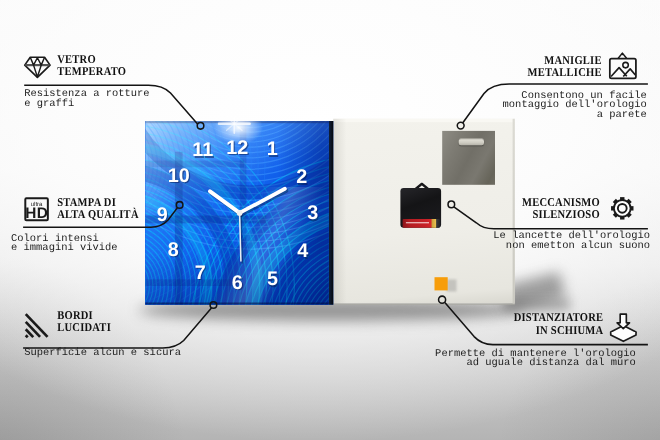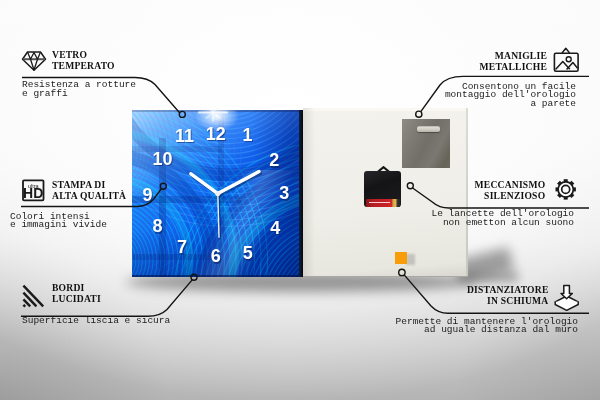--- a/index.html
+++ b/index.html
@@ -257,27 +257,27 @@
     <div class="abs" id="edge"></div>
   </div>
 
   <div class="title" style="left:52px;top:49.2px;">VETRO<br>TEMPERATO</div>
   <div class="desc" style="left:22px;top:81.2px;">Resistenza a rotture<br>e graffi</div>
 
   <div class="title" style="left:52px;top:179.4px;">STAMPA DI<br>ALTA QUALITÀ</div>
   <div class="desc" style="left:10px;top:212.7px;">Colori intensi<br>e immagini vivide</div>
 
   <div class="title" style="left:52px;top:282.2px;">BORDI<br>LUCIDATI</div>
-  <div class="desc" style="left:22px;top:317.2px;">Superficie liscia e sicura</div>
+  <div class="desc" style="left:22px;top:317.2px;">Superficie alcun e sicura</div>
 
   <div class="title right" style="right:53px;top:49.5px;">MANIGLIE<br>METALLICHE</div>
-  <div class="desc right" style="right:24px;top:82.5px;">Consentono un facile<br>montaggio dell'orologio<br>a parete</div>
+  <div class="desc right" style="right:12px;top:82.5px;">Consentono un facile<br>montaggio dell'orologio<br>a parete</div>
 
   <div class="title right" style="right:54.7px;top:179px;">MECCANISMO<br>SILENZIOSO</div>
-  <div class="desc right" style="right:26px;top:210.3px;text-align:right;">Le lancette dell'orologio<br>non emetton alcun suono</div>
+  <div class="desc right" style="right:9px;top:210.3px;text-align:right;">Le lancette dell'orologio<br>non emetton alcun suono</div>
 
   <div class="title right" style="right:51.5px;top:284.2px;">DISTANZIATORE<br>IN SCHIUMA</div>
   <div class="desc right" style="right:22px;top:317.7px;margin-left:44px;">Permette di mantenere l'orologio<br>ad uguale distanza dal muro</div>
 
   <div class="abs" style="left:23px;top:182.5px;width:20.5px;text-align:center;color:#1a1a1a;font-family:'Liberation Sans',sans-serif;transform:translateZ(0);">
     <div style="font-size:5.5px;line-height:6px;">ultra</div>
     <div style="font-size:14px;line-height:9px;font-weight:bold;letter-spacing:.2px;">HD</div>
   </div>
 
   <svg class="abs" style="left:0;top:0;" width="600" height="400" viewBox="0 0 600 400">

